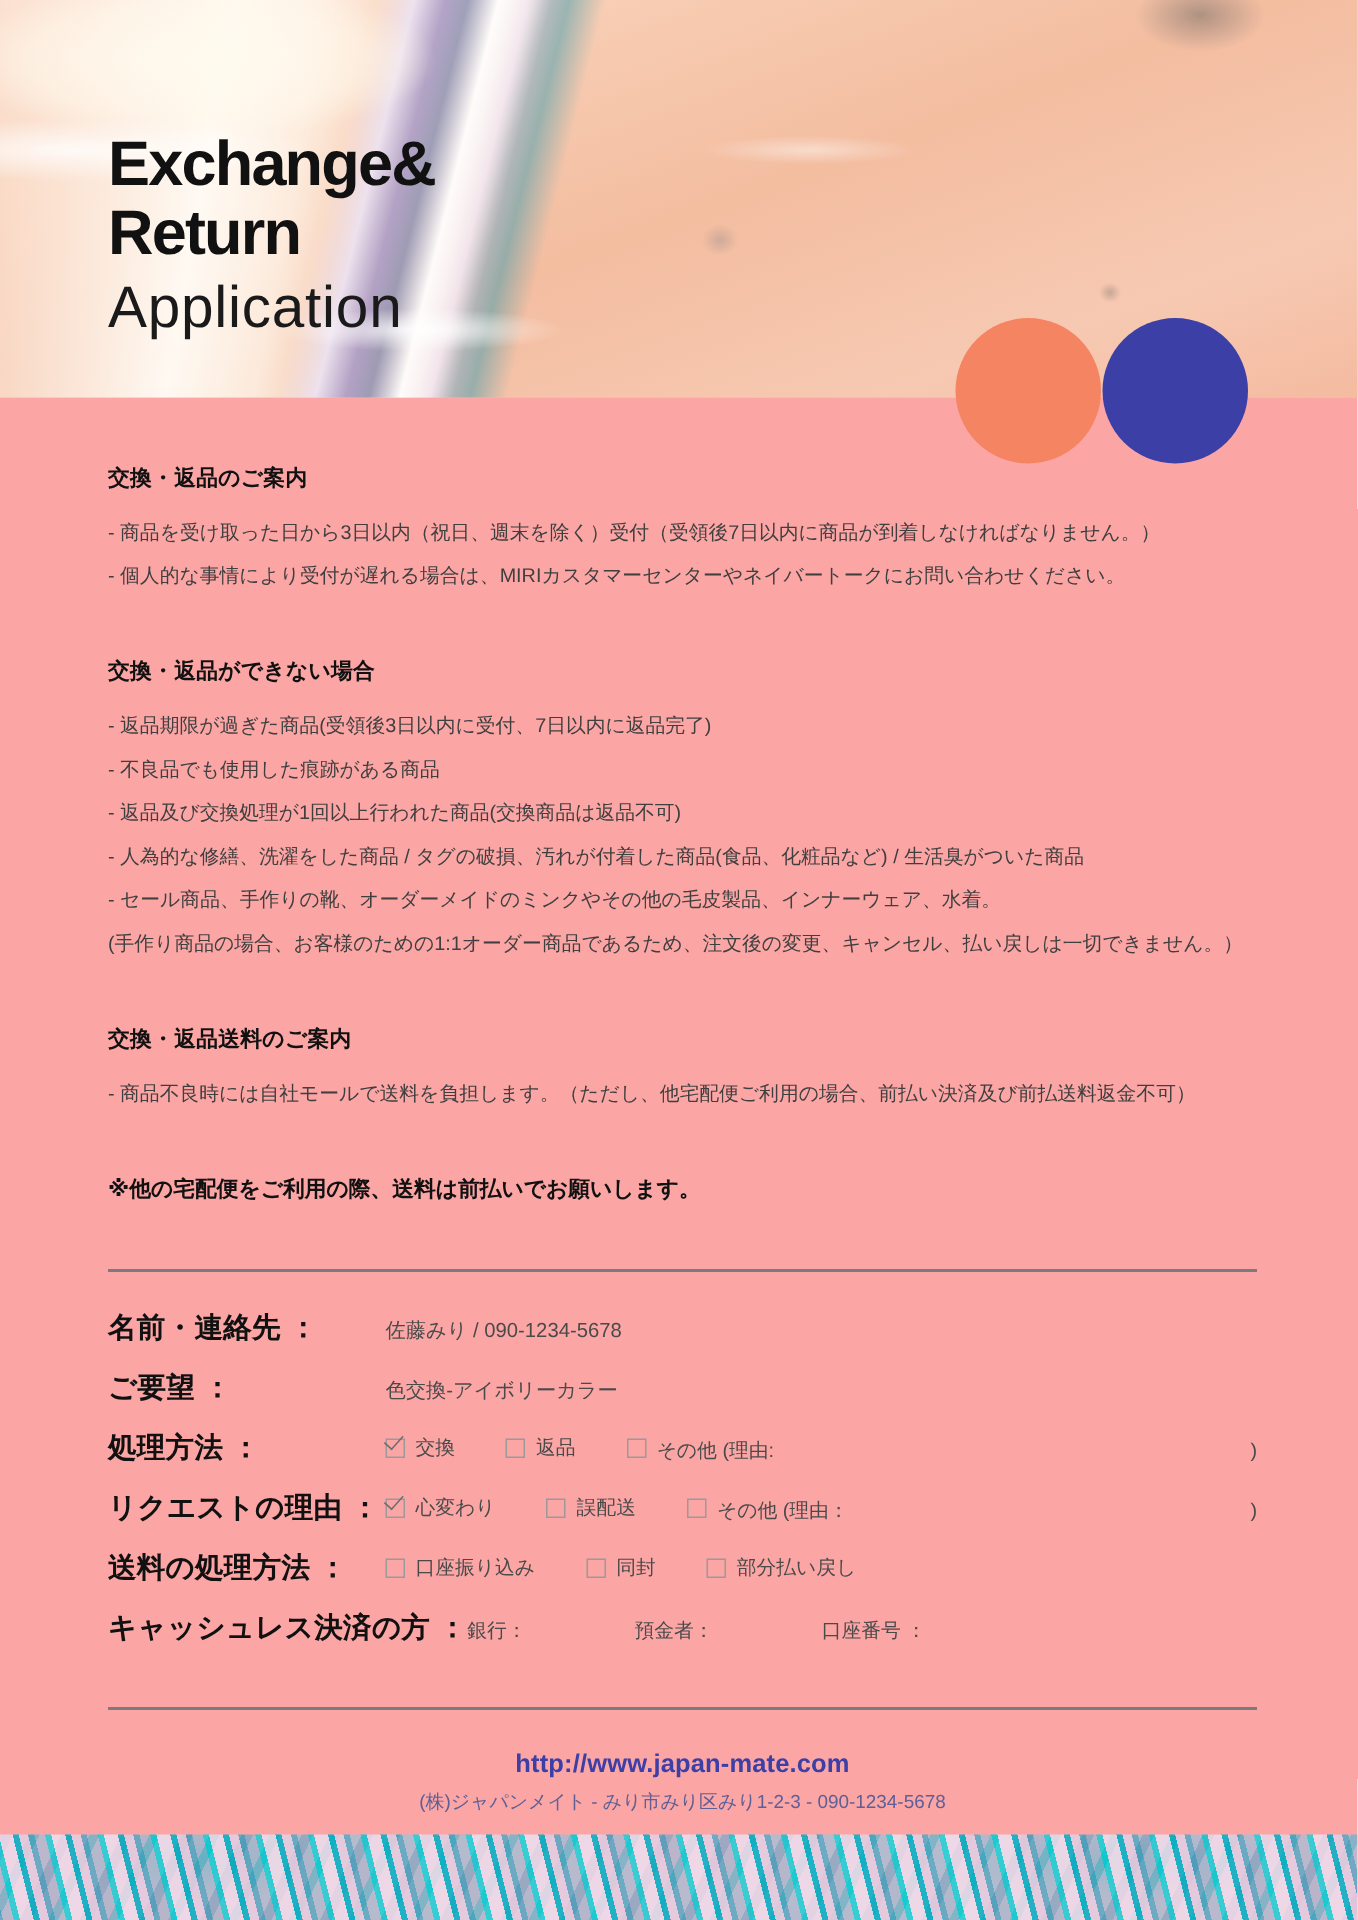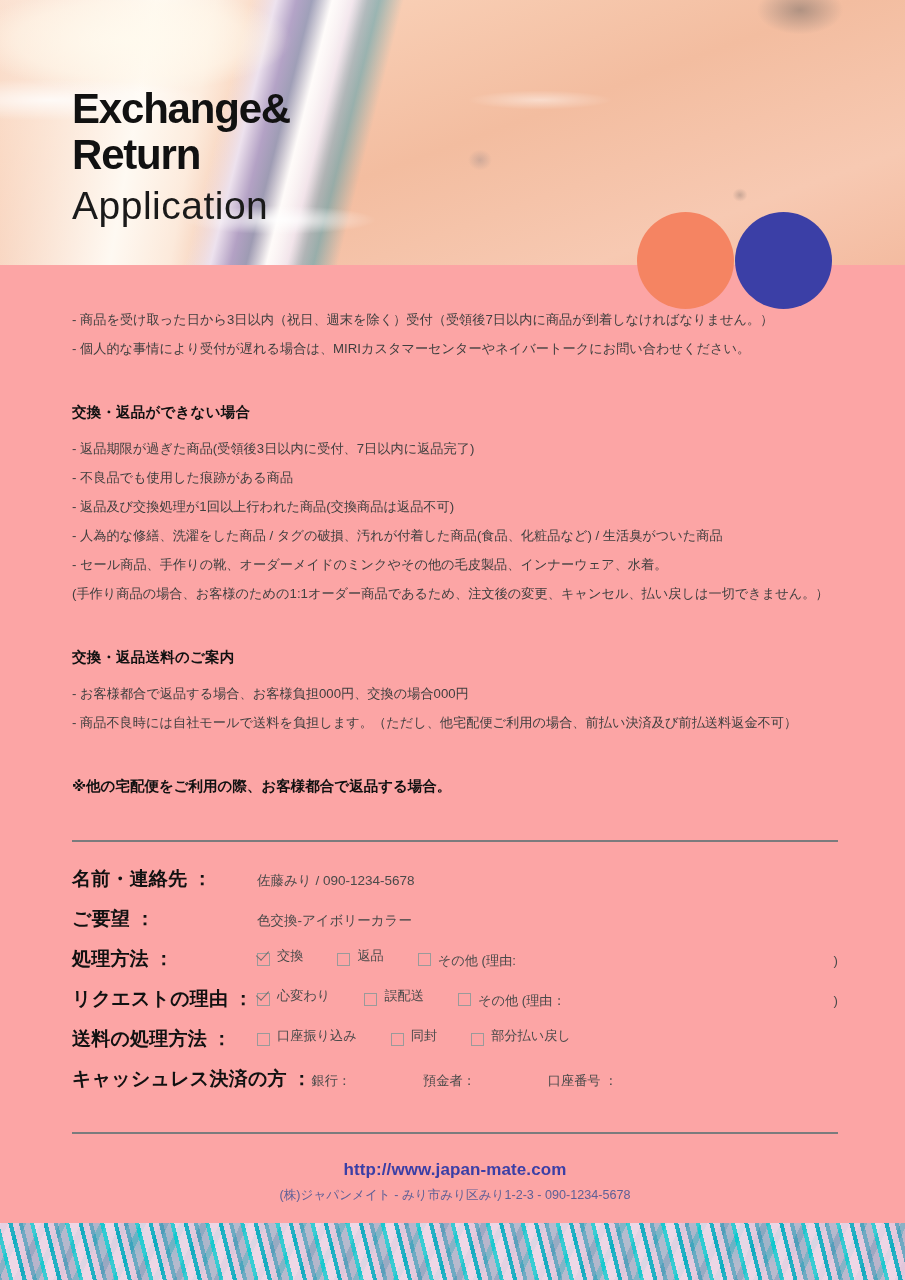--- a/index.html
+++ b/index.html
@@ -181,21 +181,21 @@
   }
   .choices {
     display: flex;
     align-items: baseline;
     flex: 1 1 auto;
     font-size: 13.2px;
     color: #4a4a4a;
   }
   .choice {
     display: inline-flex;
-    align-items: flex-end;
+    align-items: center;
     margin-right: 34px;
     white-space: nowrap;
   }
   .choice:last-child { margin-right: 0; }
   .box {
     display: inline-block;
     width: 11px; height: 11px;
     border: 1.3px solid #9a9a9a;
     margin-right: 7px;
     position: relative;
@@ -297,47 +297,47 @@
 
   <div class="circle circle-orange"></div>
   <div class="circle circle-blue"></div>
 
   <div class="content">
     <div class="inner">
 
       <div class="spacer-lg"></div>
 
       <div class="section">
+        <div class="section-heading">交換・返品のご案内</div>
         <p class="section-line">- 商品を受け取った日から3日以内（祝日、週末を除く）受付（受領後7日以内に商品が到着しなければなりません。）</p>
         <p class="section-line">- 個人的な事情により受付が遅れる場合は、MIRIカスタマーセンターやネイバートークにお問い合わせください。</p>
       </div>
 
       <div class="spacer-md"></div>
 
       <div class="section">
         <div class="section-heading">交換・返品ができない場合</div>
         <p class="section-line">- 返品期限が過ぎた商品(受領後3日以内に受付、7日以内に返品完了)</p>
         <p class="section-line">- 不良品でも使用した痕跡がある商品</p>
         <p class="section-line">- 返品及び交換処理が1回以上行われた商品(交換商品は返品不可)</p>
         <p class="section-line">- 人為的な修繕、洗濯をした商品 / タグの破損、汚れが付着した商品(食品、化粧品など) / 生活臭がついた商品</p>
         <p class="section-line">- セール商品、手作りの靴、オーダーメイドのミンクやその他の毛皮製品、インナーウェア、水着。</p>
         <p class="section-line">(手作り商品の場合、お客様のための1:1オーダー商品であるため、注文後の変更、キャンセル、払い戻しは一切できません。）</p>
       </div>
 
       <div class="spacer-md"></div>
 
       <div class="section">
         <div class="section-heading">交換・返品送料のご案内</div>
-        <p class="section-line">- お客様都合で返品する場合、お客様負担000円、交換の場合000円</p>
         <p class="section-line">- 商品不良時には自社モールで送料を負担します。（ただし、他宅配便ご利用の場合、前払い決済及び前払送料返金不可）</p>
       </div>
 
       <div class="spacer-md"></div>
 
-      <p class="notice">※他の宅配便をご利用の際、お客様都合で返品する場合。</p>
+      <p class="notice">※他の宅配便をご利用の際、送料は前払いでお願いします。</p>
 
       <div class="spacer-lg"></div>
 
       <div class="divider"></div>
 
       <div class="form">
 
         <div class="form-row">
           <div class="form-label w-fixed">名前・連絡先 ：</div>
           <div class="form-value">佐藤みり / 090-1234-5678</div>

